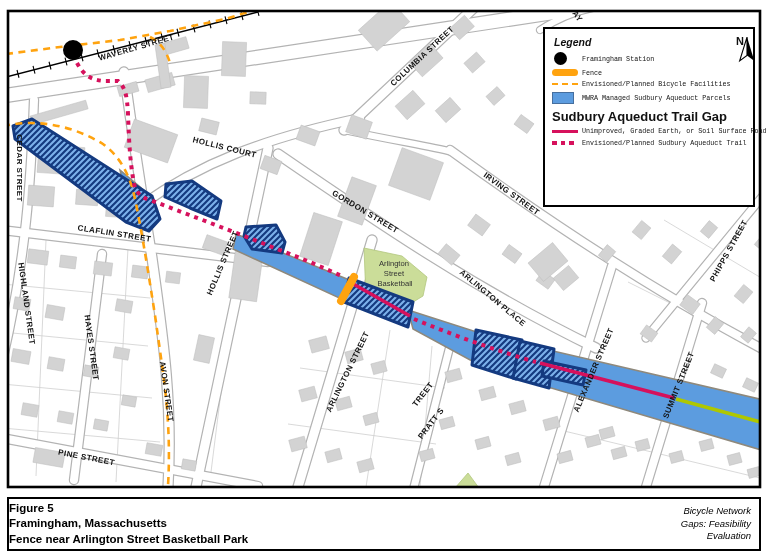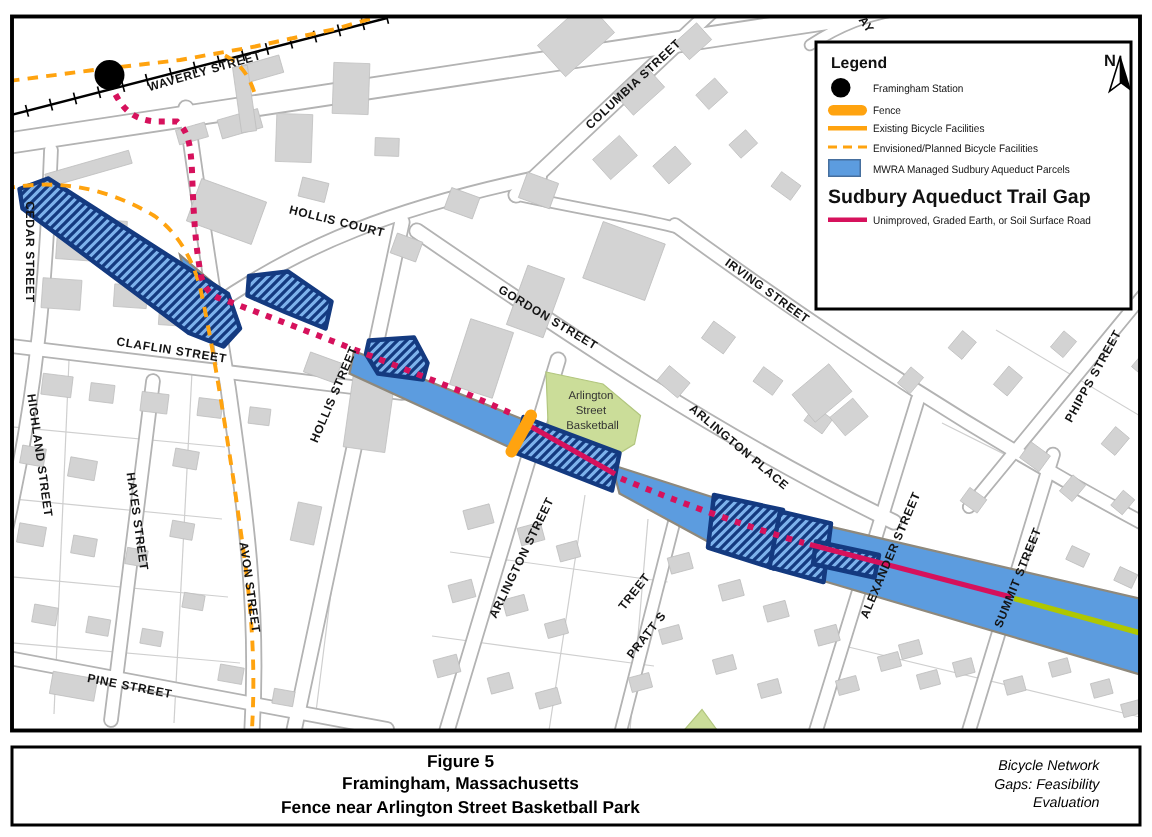--- a/index.html
+++ b/index.html
@@ -24,44 +24,44 @@
   .rdot{fill:none;stroke:var(--trail_crimson);stroke-width:4;stroke-dasharray:4 5;}
   .rsolid{fill:none;stroke:var(--trail_crimson);stroke-width:3.6;}
   .ypath{fill:none;stroke:var(--path_green);stroke-width:3.6;}
   .fence{stroke:var(--bike_orange);stroke-width:8;stroke-linecap:round;}
   .park{fill:var(--park_green);stroke:#b2c67e;stroke-width:0.8;}
   .slabel{font-weight:bold;font-size:8px;fill:#141414;letter-spacing:0.45px;}
   .plabel{font-size:7.6px;fill:#333;}
   
   .legend{position:absolute;left:543px;top:27px;width:212px;height:180px;background:#fff;
           border:2px solid #000;box-sizing:border-box;padding:5px 7px;color:#111;}
-  .legend-title{font-weight:bold;font-size:10.5px;margin:2px 0 4px 2px;}
-  .lrow{display:flex;align-items:center;margin-top:3.6px;}
+  .legend-title{font-weight:bold;font-size:10.5px;margin:2px 0 4px 2px;font-style:italic;}
+  .lrow{display:flex;align-items:center;margin-top:3.6px;font-family:Liberation Mono, monospace;}
   .sw{flex:0 0 30px;display:flex;align-items:center;}
   .ltext{font-size:7.2px;white-space:nowrap;transform:scaleX(.93);transform-origin:left center;}
   .lsub{font-weight:bold;font-size:13px;margin:5px 0 1px 0;}
   .sw-station{width:13px;height:13px;border-radius:50%;background:#000;margin-left:2px;}
   .sw-fence{width:26px;height:7px;border-radius:3.5px;background:var(--bike_orange);}
   .sw-green{width:26px;height:3.5px;background:var(--path_green);}
   .sw-orange{width:26px;height:2.6px;background:var(--bike_orange);}
   .sw-odash{width:26px;height:0;border-top:2.6px dashed var(--bike_orange);}
   .sw-permit{width:15px;height:8px;border:3px solid var(--mwra_navy);
              background:repeating-linear-gradient(135deg,#fff 0 2.4px,var(--mwra_navy) 2.4px 4.2px);}
   .sw-parcel{width:20px;height:10px;background:var(--aqueduct_blue);border:1px solid #466f9e;}
   .sw-crimson{width:26px;height:3.5px;background:var(--trail_crimson);}
   .sw-rdot{display:flex;gap:4px;}
   .sw-rdot i{display:block;width:4.5px;height:4.5px;background:var(--trail_crimson);}
   .north{position:absolute;right:9px;top:6px;text-align:center;}
   .north-n{font-weight:bold;font-size:11px;}
   
   .footer{position:absolute;left:7px;top:497px;width:754px;height:54px;border:2px solid #000;
           box-sizing:border-box;display:flex;align-items:center;background:#fff;}
   .f-org{width:135px;padding-left:22px;font-weight:bold;font-size:16px;letter-spacing:0.5px;}
-  .f-title{flex:1;text-align:center;font-weight:bold;font-size:11.5px;line-height:1.32;}
-  .f-right{width:128px;padding-right:26px;font-style:italic;font-size:9.5px;
+  .f-title{flex:1;text-align:left;font-weight:bold;font-size:11.5px;line-height:1.32;}
+  .f-right{width:128px;padding-right:8px;font-style:italic;font-size:9.5px;
            text-align:right;line-height:1.32;}
 </style>
 </head>
 <body>
 
 <div id="stage">
 
   <svg id="mapsvg" width="768" height="558" viewBox="0 0 768 558">
     <defs>
       <clipPath id="mapclip">
@@ -339,44 +339,48 @@
       <span class="ltext">Framingham Station</span>
     </div>
     <div class="lrow">
       <span class="sw">
           <span class="sw-fence"></span>
         </span>
       <span class="ltext">Fence</span>
     </div>
     <div class="lrow">
       <span class="sw">
-          <span class="sw-orange"></span>
-        </span>
-      <span class="ltext">Existing Bicycle Facilities</span>
-    </div>
-    <div class="lrow">
-      <span class="sw">
           <span class="sw-odash"></span>
         </span>
       <span class="ltext">Envisioned/Planned Bicycle Facilities</span>
     </div>
     <div class="lrow">
       <span class="sw">
           <span class="sw-parcel"></span>
         </span>
       <span class="ltext">MWRA Managed Sudbury Aqueduct Parcels</span>
     </div>
 
     <div class="lsub">Sudbury Aqueduct Trail Gap</div>
 
     <div class="lrow">
       <span class="sw">
           <span class="sw-crimson"></span>
         </span>
       <span class="ltext">Unimproved, Graded Earth, or Soil Surface Road</span>
+    </div>
+    <div class="lrow">
+      <span class="sw">
+          <span class="sw-rdot">
+            <i></i>
+            <i></i>
+            <i></i>
+          </span>
+        </span>
+      <span class="ltext">Envisioned/Planned Sudbury Aqueduct Trail</span>
     </div>
   </div>
 
   <div class="footer">
     <div class="f-title">
       <div>Figure 5</div>
       <div>Framingham, Massachusetts</div>
       <div>Fence near Arlington Street Basketball Park</div>
     </div>
     <div class="f-right">

